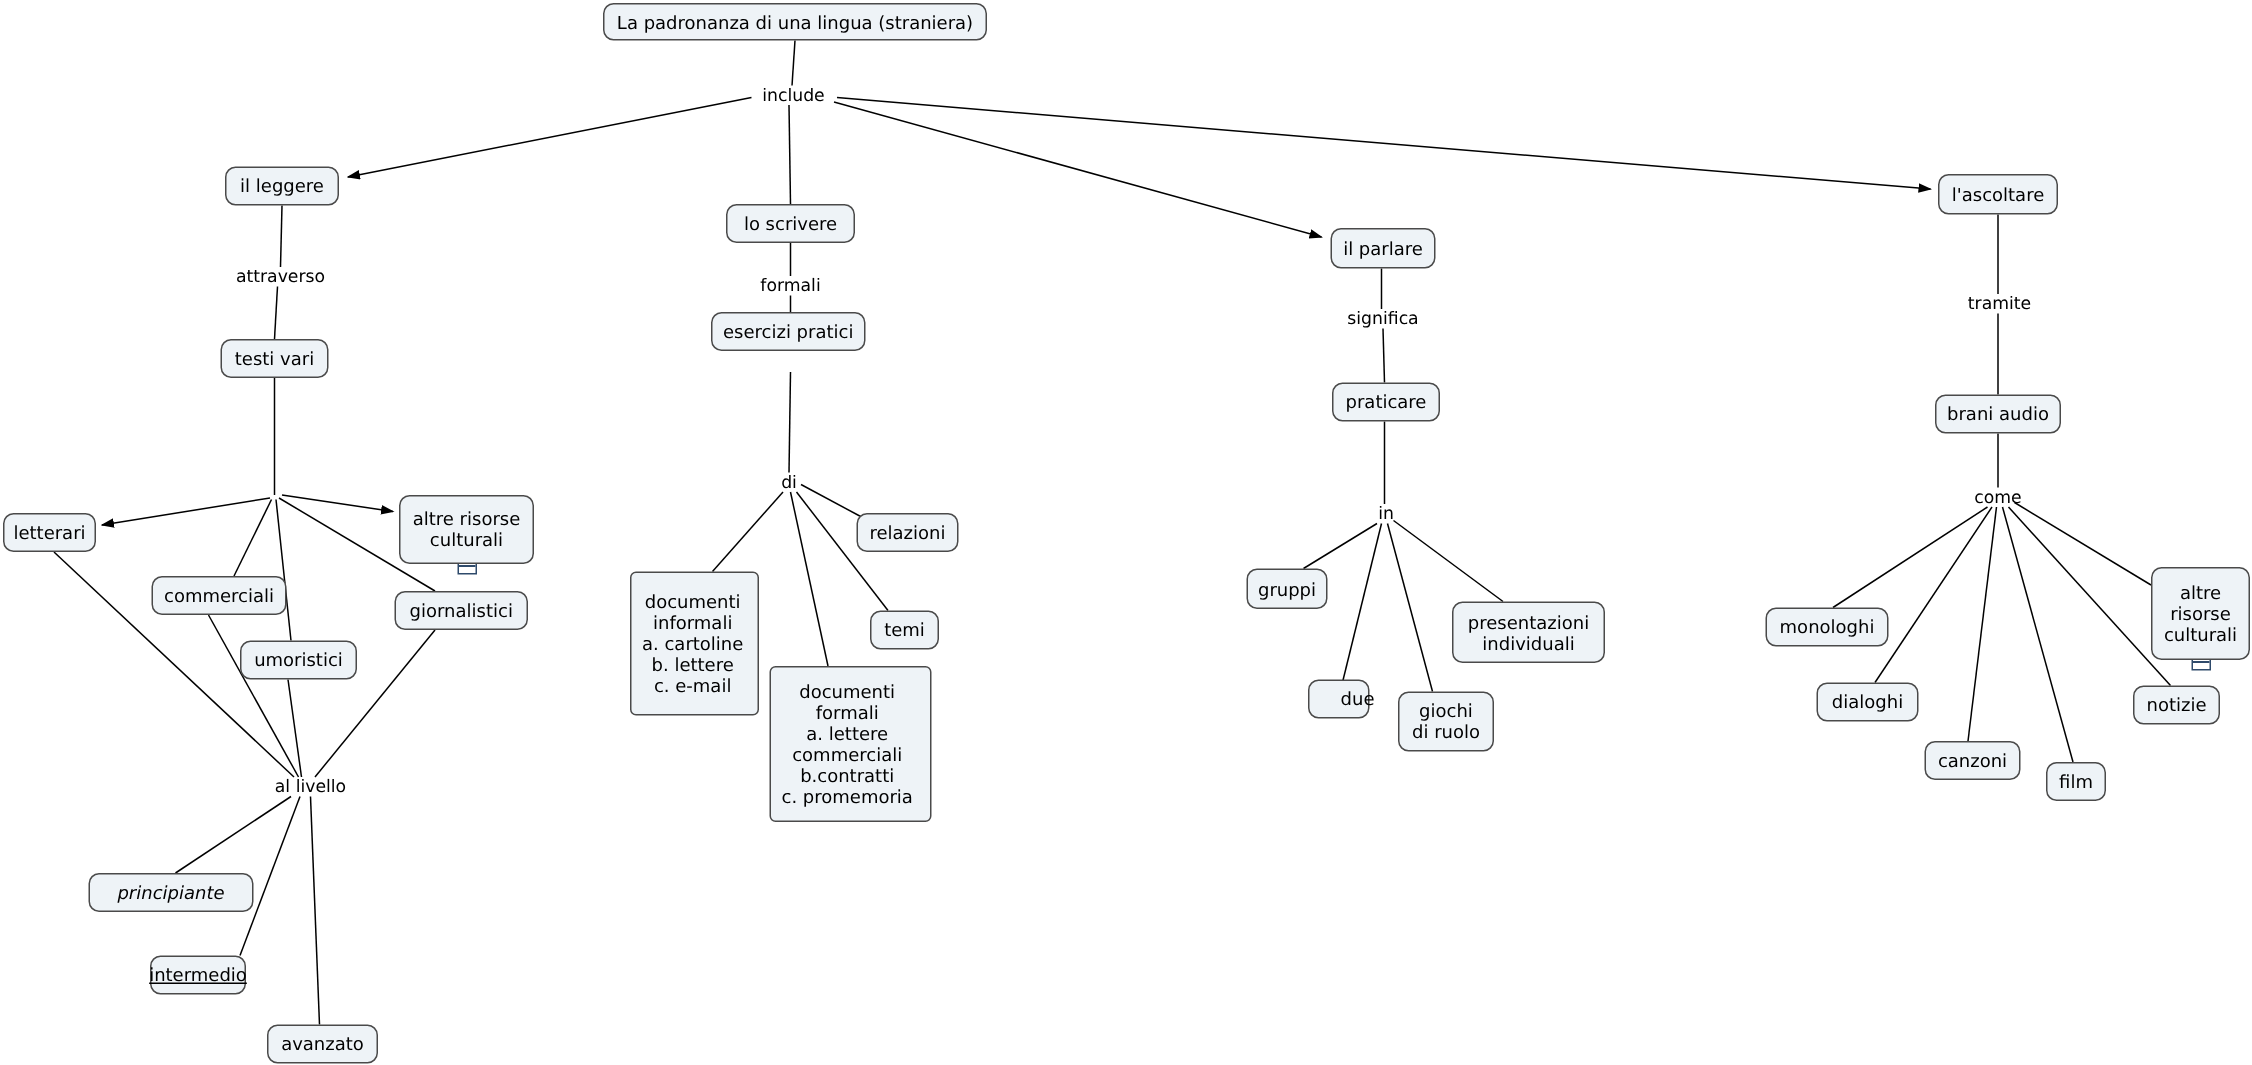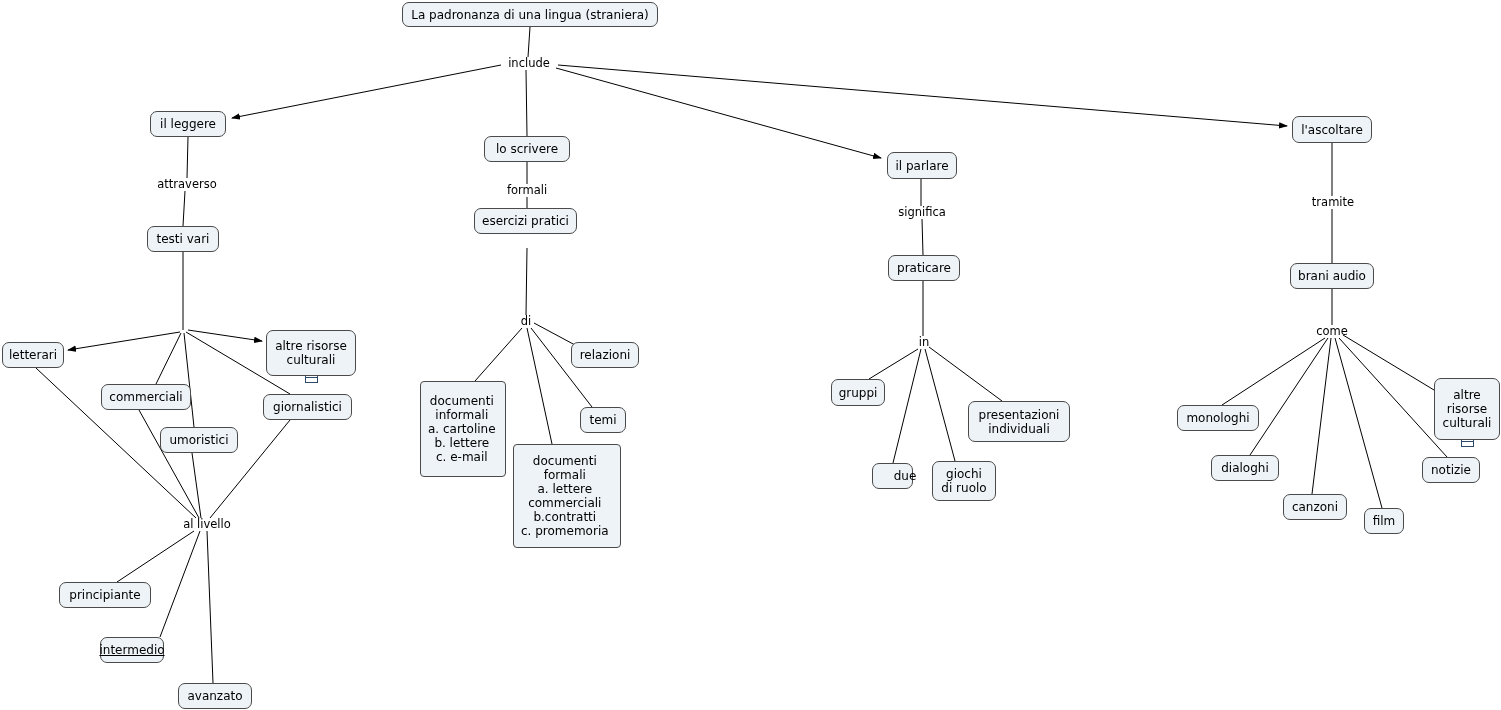--- a/index.html
+++ b/index.html
@@ -140,38 +140,38 @@
       <div class="node" style="left: 474px; top: 208px; width: 103px; height: 26px;"><span class="lbl">esercizi pratici</span></div>
       <div class="node" style="left: 888px; top: 255px; width: 72px; height: 26px;"><span class="lbl">praticare</span></div>
       <div class="node" style="left: 1290px; top: 263px; width: 84px; height: 26px;"><span class="lbl">brani audio</span></div>
       <div class="node" style="left: 2px; top: 342px; width: 62px; height: 26px;"><span class="lbl">letterari</span></div>
       <div class="node" style="left: 101px; top: 384px; width: 90px; height: 26px;"><span class="lbl">commerciali</span></div>
       <div class="node" style="left: 160px; top: 427px; width: 78px; height: 26px;"><span class="lbl">umoristici</span></div>
       <div class="node" style="left: 263px; top: 394px; width: 89px; height: 26px;"><span class="lbl">giornalistici</span></div>
       <span class="res-icon" style="left: 305px; top: 368px;"></span>
       <div class="node" style="left: 266px; top: 330px; width: 90px; height: 46px;"><span class="lbl">altre risorse
 culturali</span></div>
-      <div class="node" style="left: 59px; top: 582px; width: 92px; height: 26px;"><span class="lbl">principiante</span></div>
+      <div class="node" style="left: 59px; top: 582px; width: 110px; height: 26px; font-style: italic;"><span class="lbl">principiante</span></div>
       <div class="node" style="left: 100px; top: 637px; width: 64px; height: 26px; text-decoration: underline;"><span class="lbl">intermedio</span></div>
       <div class="node" style="left: 178px; top: 683px; width: 74px; height: 26px;"><span class="lbl">avanzato</span></div>
       <div class="node boxy" style="left: 420px; top: 381px; width: 86px; height: 96px;"><span class="lbl">documenti
 informali
 a. cartoline
 b. lettere
 c. e-mail</span></div>
       <div class="node boxy" style="left: 513px; top: 444px; width: 108px; height: 104px;"><span class="lbl">documenti
 formali
 a. lettere
 commerciali
 b.contratti
 c. promemoria</span></div>
       <div class="node" style="left: 571px; top: 342px; width: 68px; height: 26px;"><span class="lbl">relazioni</span></div>
       <div class="node" style="left: 580px; top: 407px; width: 46px; height: 26px;"><span class="lbl">temi</span></div>
       <div class="node" style="left: 831px; top: 379px; width: 54px; height: 27px;"><span class="lbl">gruppi</span></div>
-      <div class="node" style="left: 872px; top: 463px; width: 32px; height: 26px; padding-left: 32px;"><span class="lbl">due</span></div>
+      <div class="node" style="left: 872px; top: 453px; width: 32px; height: 26px; padding-left: 32px;"><span class="lbl">due</span></div>
       <div class="node" style="left: 932px; top: 461px; width: 64px; height: 40px;"><span class="lbl">giochi
 di ruolo</span></div>
       <div class="node" style="left: 968px; top: 401px; width: 102px; height: 41px;"><span class="lbl">presentazioni
 individuali</span></div>
       <div class="node" style="left: 1177px; top: 405px; width: 82px; height: 26px;"><span class="lbl">monologhi</span></div>
       <div class="node" style="left: 1211px; top: 455px; width: 68px; height: 26px;"><span class="lbl">dialoghi</span></div>
       <div class="node" style="left: 1283px; top: 494px; width: 64px; height: 26px;"><span class="lbl">canzoni</span></div>
       <div class="node" style="left: 1364px; top: 508px; width: 40px; height: 26px;"><span class="lbl">film</span></div>
       <div class="node" style="left: 1422px; top: 457px; width: 58px; height: 26px;"><span class="lbl">notizie</span></div>
       <span class="res-icon" style="left: 1461px; top: 432px;"></span>

